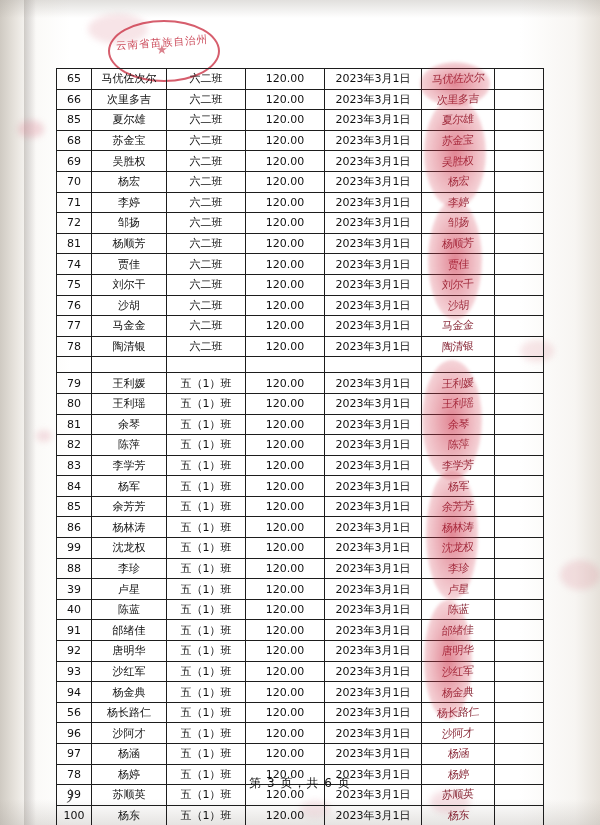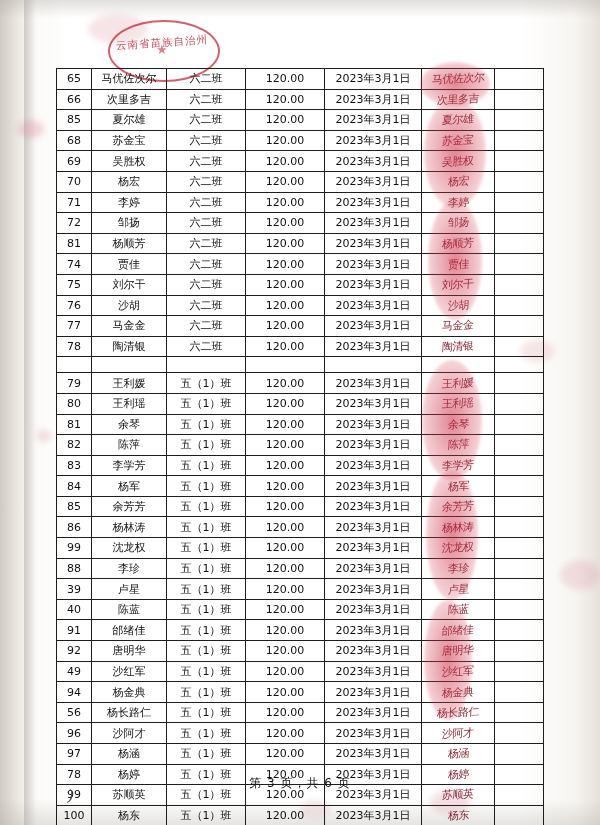--- a/index.html
+++ b/index.html
@@ -452,21 +452,21 @@
           <tr>
             <td class="c-no">92</td>
             <td class="c-name">唐明华</td>
             <td class="c-class">五（1）班</td>
             <td class="c-amt">120.00</td>
             <td class="c-date">2023年3月1日</td>
             <td class="c-sign"><span class="hand">唐明华</span></td>
             <td class="c-last"></td>
           </tr>
           <tr>
-            <td class="c-no">49</td>
+            <td class="c-no">93</td>
             <td class="c-name">沙红军</td>
             <td class="c-class">五（1）班</td>
             <td class="c-amt">120.00</td>
             <td class="c-date">2023年3月1日</td>
             <td class="c-sign"><span class="hand">沙红军</span></td>
             <td class="c-last"></td>
           </tr>
           <tr>
             <td class="c-no">94</td>
             <td class="c-name">杨金典</td>

